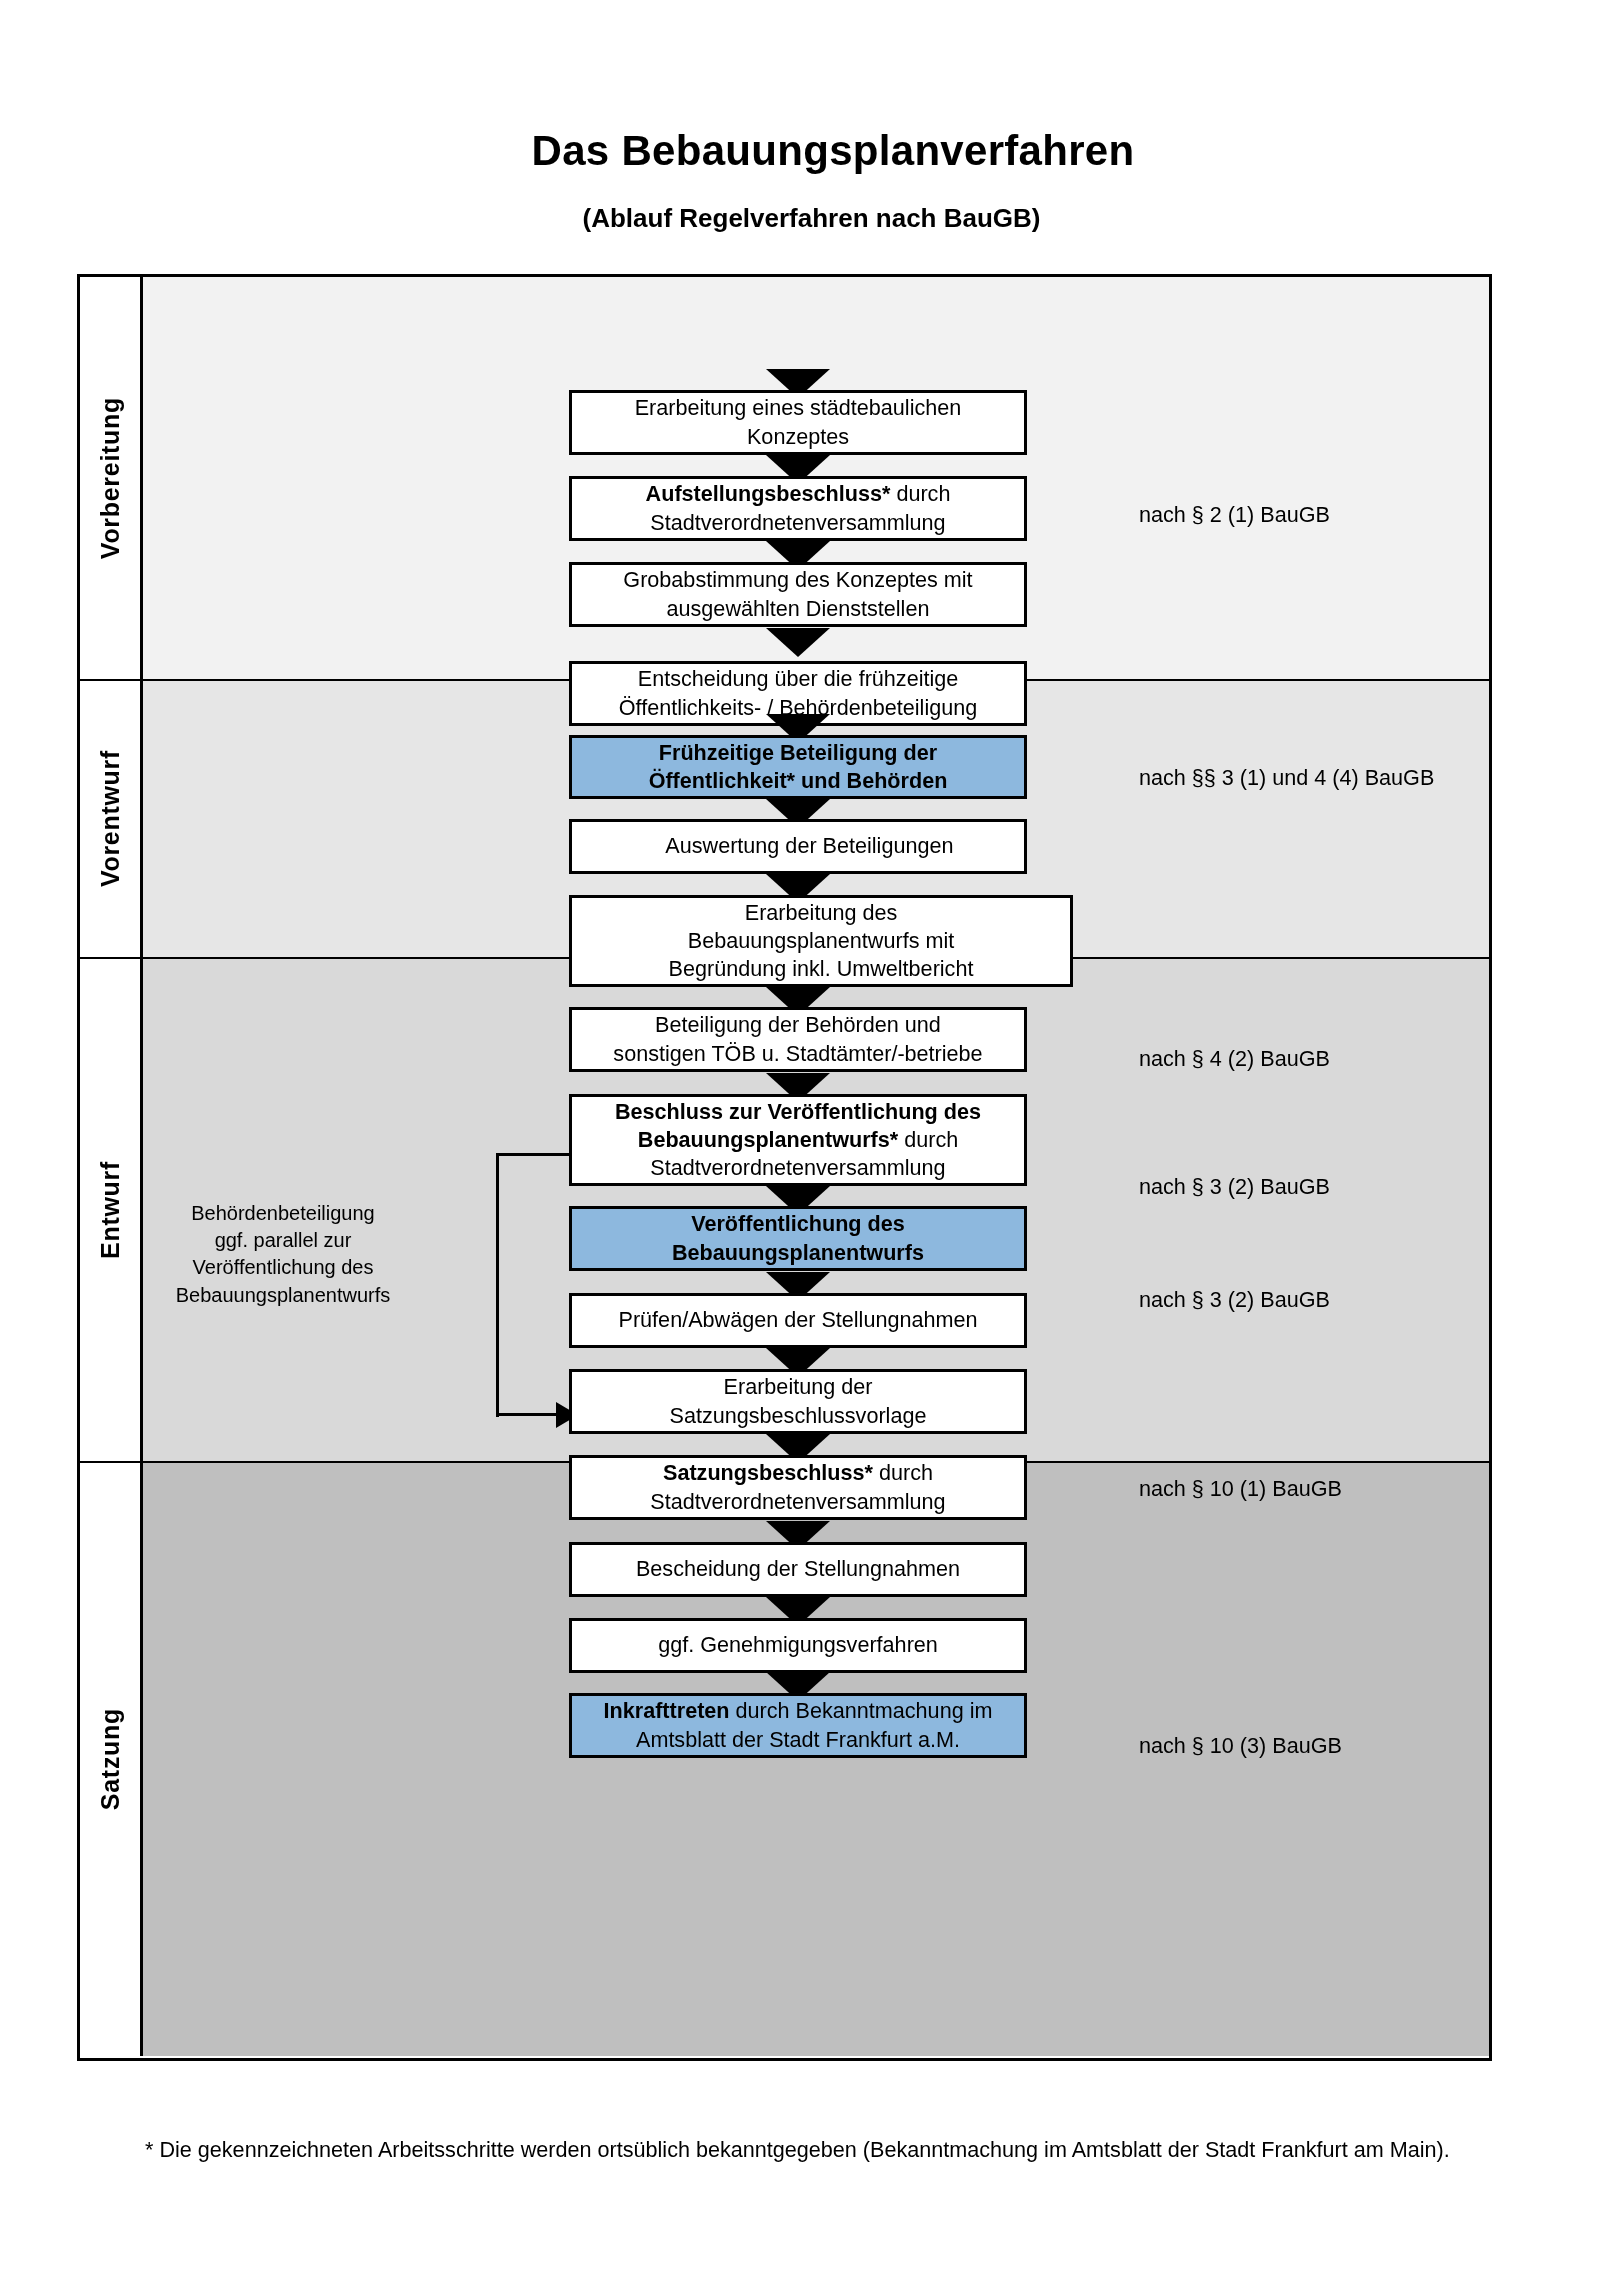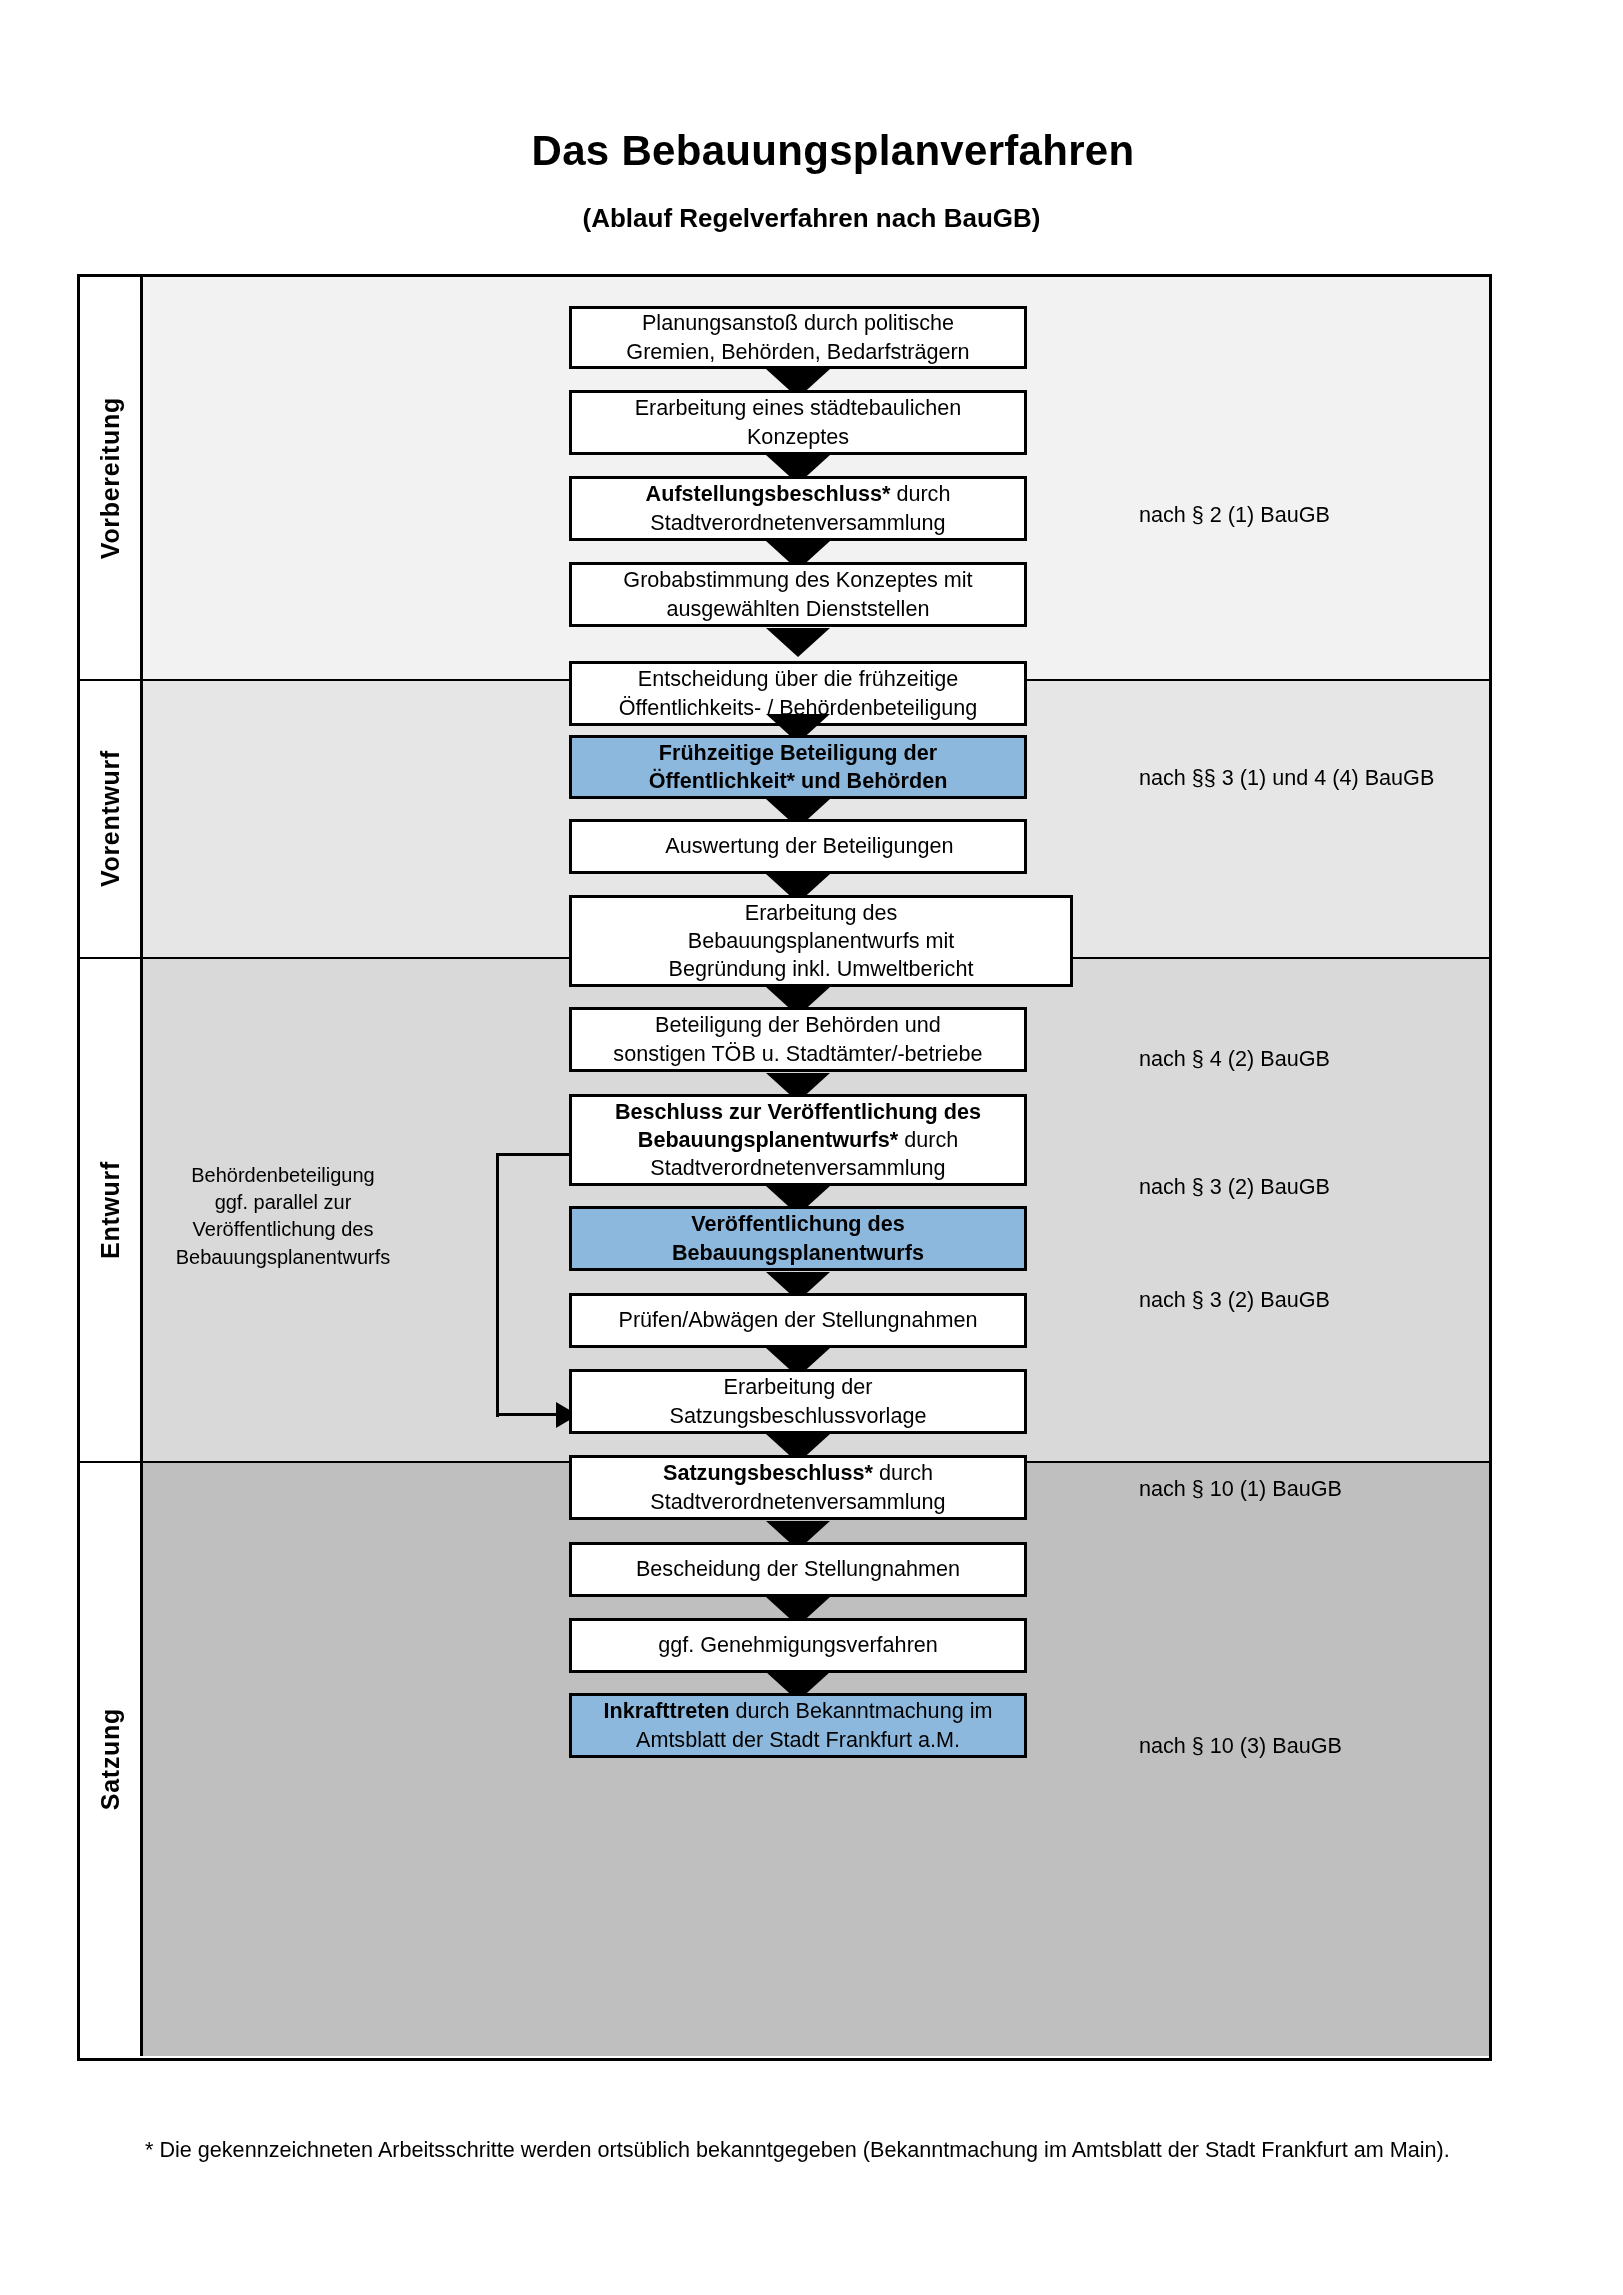--- a/index.html
+++ b/index.html
@@ -208,37 +208,33 @@
     </div>
     <div class="band-sep" style="top:1184px;"></div>
 
     <div class="band" id="band-satzung" style="top:1186px; height:593px;">
       <div class="band-label-col">
         <span class="band-label">Satzung</span>
       </div>
       <div class="band-body" id="body-satzung" style="background: rgb(191, 191, 191);"></div>
     </div>
 
-    <div class="sidenote" style="left:72px; top:885px; width:262px;">Behördenbeteiligung
+    <div class="sidenote" style="left:72px; top:923px; width:262px;">Behördenbeteiligung
 ggf. parallel zur
 Veröffentlichung des
 Bebauungsplanentwurfs</div>
 
     <div class="bracket-line" style="left:416px; top:876px; width:80px; height:3.3px;"></div>
 
     <div class="bracket-line" style="left:416px; top:876px; width:3.3px; height:264px;"></div>
 
     <div class="bracket-line" style="left:416px; top:1136px; width:60px; height:3.3px;"></div>
 
     <div class="bracket-arrow" style="left:476px; top:1125px;"></div>
 
-    <div class="flowbox" style="left:489px; top:29px; width:458px; height:63px;">
-      <span id="txt-planungsanstoss" style="white-space: pre-line; display: block;">Planungsanstoß durch politische
-Gremien, Behörden, Bedarfsträgern</span>
-    </div>
     <div class="arrow-stem" style="left:702px; top:92px; width:33px; height:9.2px;"></div>
     <div class="arrow-down" style="left:686px; top:92px;"></div>
 
     <div class="flowbox" style="left:489px; top:113px; width:458px; height:65px;">
       <span id="txt-staedtebauliches-konzept" style="white-space: pre-line; display: block;">Erarbeitung eines städtebaulichen
 Konzeptes</span>
     </div>
     <div class="arrow-stem" style="left:702px; top:178px; width:33px; height:9.2px;"></div>
     <div class="arrow-down" style="left:686px; top:178px;"></div>
 

